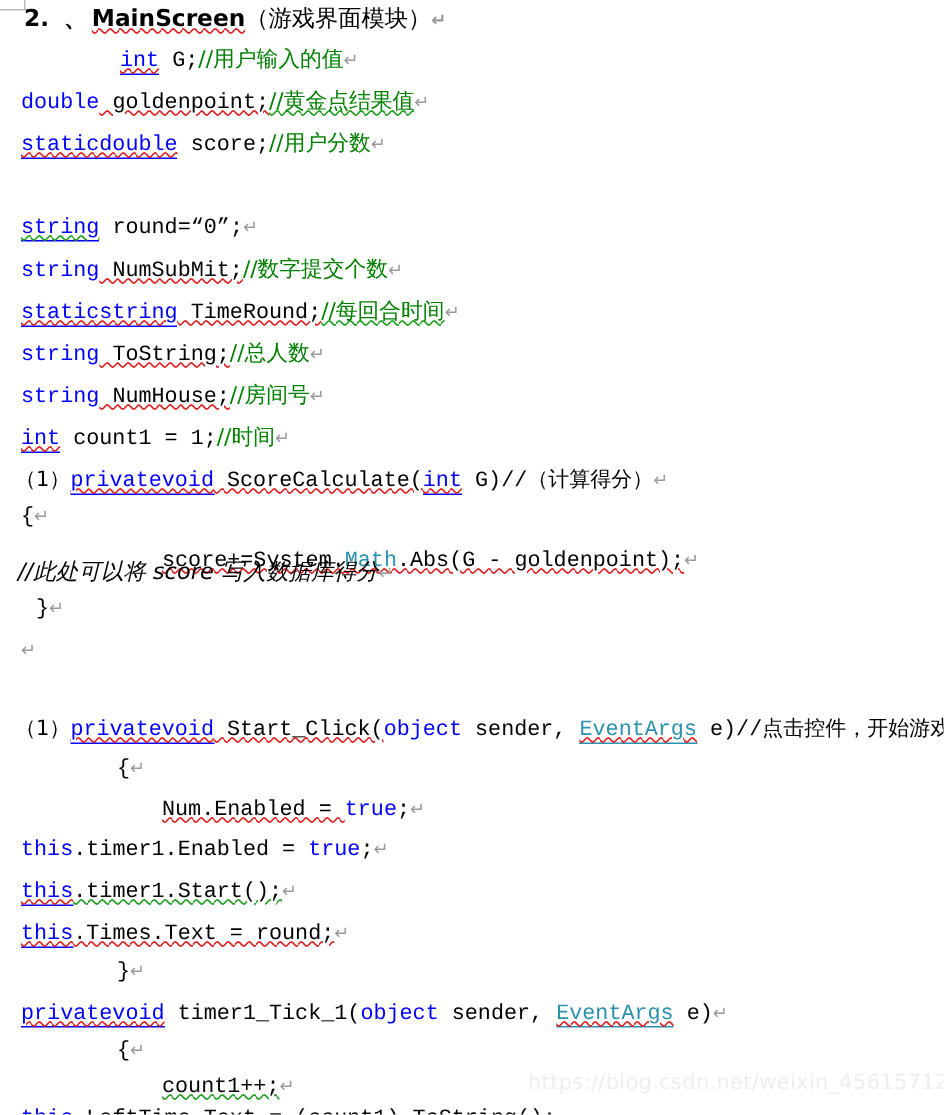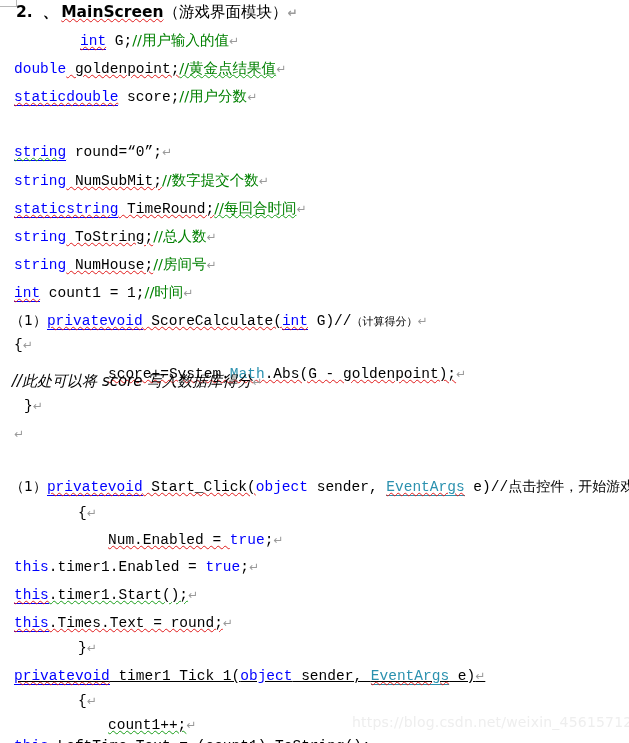--- a/index.html
+++ b/index.html
@@ -131,21 +131,21 @@
   <div class="line mono" style="left:14px; top:173px;"><span class="kw">string</span><span class="plain sq-red"> NumSubMit;</span><span class="cmt cjk">//数字提交个数</span><span class="ret">↵</span></div>
 
   <div class="line mono" style="left:14px; top:201px;"><span class="kw sq-red ul-blue">staticstring</span><span class="plain sq-red"> TimeRound;</span><span class="cmt cjk sq-green">//每回合时间</span><span class="ret">↵</span></div>
 
   <div class="line mono" style="left:14px; top:229px;"><span class="kw">string</span><span class="plain sq-red"> ToString;</span><span class="cmt cjk">//总人数</span><span class="ret">↵</span></div>
 
   <div class="line mono" style="left:14px; top:257px;"><span class="kw">string</span><span class="plain sq-red"> NumHouse;</span><span class="cmt cjk">//房间号</span><span class="ret">↵</span></div>
 
   <div class="line mono" style="left:14px; top:285px;"><span class="kw sq-red ul-blue">int</span><span class="plain"> count1 = 1;</span><span class="cmt cjk">//时间</span><span class="ret">↵</span></div>
 
-  <div class="line mono" style="left:10px; top:313px;"><span class="plain cjk" style="font-size:14px">（1）</span><span class="kw sq-red ul-blue">privatevoid</span><span class="plain sq-red"> ScoreCalculate(</span><span class="kw sq-red ul-blue">int</span><span class="plain"> G)//</span><span class="cjk" style="font-size:11px">（计算得分）</span><span class="ret">↵</span></div>
+  <div class="line mono" style="left:10px; top:313px;"><span class="plain cjk" style="font-size:14px">（1）</span><span class="kw sq-red ul-blue">privatevoid</span><span class="plain sq-red"> ScoreCalculate(</span><span class="kw sq-red ul-blue">int</span><span class="plain"> G)//</span><span class="cjk" style="font-size:14px">（计算得分）</span><span class="ret">↵</span></div>
 
   <div class="line mono" style="left:14px; top:338px;"><span class="plain">{</span><span class="ret">↵</span></div>
 
   <div class="line mono" style="left:108px; top:367px;"><span class="plain sq-red">score+=System.</span><span class="type sq-red">Math</span><span class="plain sq-red">.Abs(G - goldenpoint);</span><span class="ret">↵</span></div>
 
   <div class="line body-cjk" style="left:12px; top:374px;"><span>//此处可以将 score 写入数据库得分</span><span class="ret">↵</span></div>
 
   <div class="line mono" style="left:24px; top:399px;"><span class="plain">}</span><span class="ret">↵</span></div>
 
   <div class="line mono" style="left:14px; top:427px;"><span class="ret">↵</span></div>
@@ -158,21 +158,21 @@
   <div class="line mono" style="left:108px; top:533px;"><span class="plain sq-red">Num.Enabled = </span><span class="kw">true</span><span class="plain">;</span><span class="ret">↵</span></div>
 
   <div class="line mono" style="left:14px; top:560px;"><span class="kw">this</span><span class="plain">.timer1.Enabled = </span><span class="kw">true</span><span class="plain">;</span><span class="ret">↵</span></div>
 
   <div class="line mono" style="left:14px; top:588px;"><span class="kw sq-red ul-blue">this</span><span class="plain sq-green">.timer1.Start();</span><span class="ret">↵</span></div>
 
   <div class="line mono" style="left:14px; top:616px;"><span class="kw sq-red ul-blue">this</span><span class="plain sq-red">.Times.Text = round;</span><span class="ret">↵</span></div>
 
   <div class="line mono" style="left:78px; top:641px;"><span class="plain">}</span><span class="ret">↵</span></div>
 
-  <div class="line mono" style="left:14px; top:669px;text-decoration:underline;"><span class="kw sq-red ul-blue">privatevoid</span><span class="plain"> timer1_Tick_1(</span><span class="kw">object</span><span class="plain"> sender, </span><span class="type sq-red ul-teal">EventArgs</span><span class="plain"> e)</span><span class="ret">↵</span></div>
+  <div class="line mono" style="left:14px; top:669px;"><span class="kw sq-red ul-blue">privatevoid</span><span class="plain"> timer1_Tick_1(</span><span class="kw">object</span><span class="plain"> sender, </span><span class="type sq-red ul-teal">EventArgs</span><span class="plain"> e)</span><span class="ret">↵</span></div>
 
   <div class="line mono" style="left:78px; top:694px;"><span class="plain">{</span><span class="ret">↵</span></div>
 
   <div class="line mono" style="left:108px; top:718px;"><span class="plain sq-green">count1++;</span><span class="ret">↵</span></div>
 
   <div class="line mono" style="left:14px; top:739px;"><span class="kw">this</span><span class="plain">.LeftTime.Text = (count1).ToString();</span></div>
 
   <div id="watermark">https://blog.csdn.net/weixin_45615712</div>
 
 </div>

